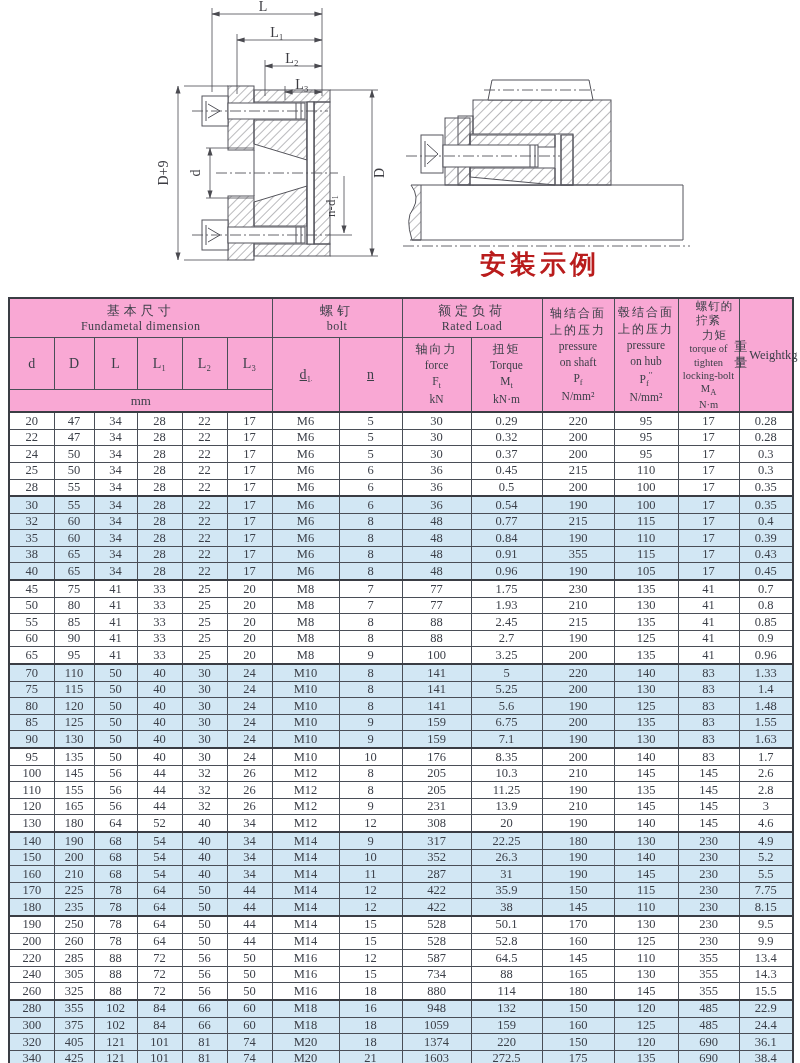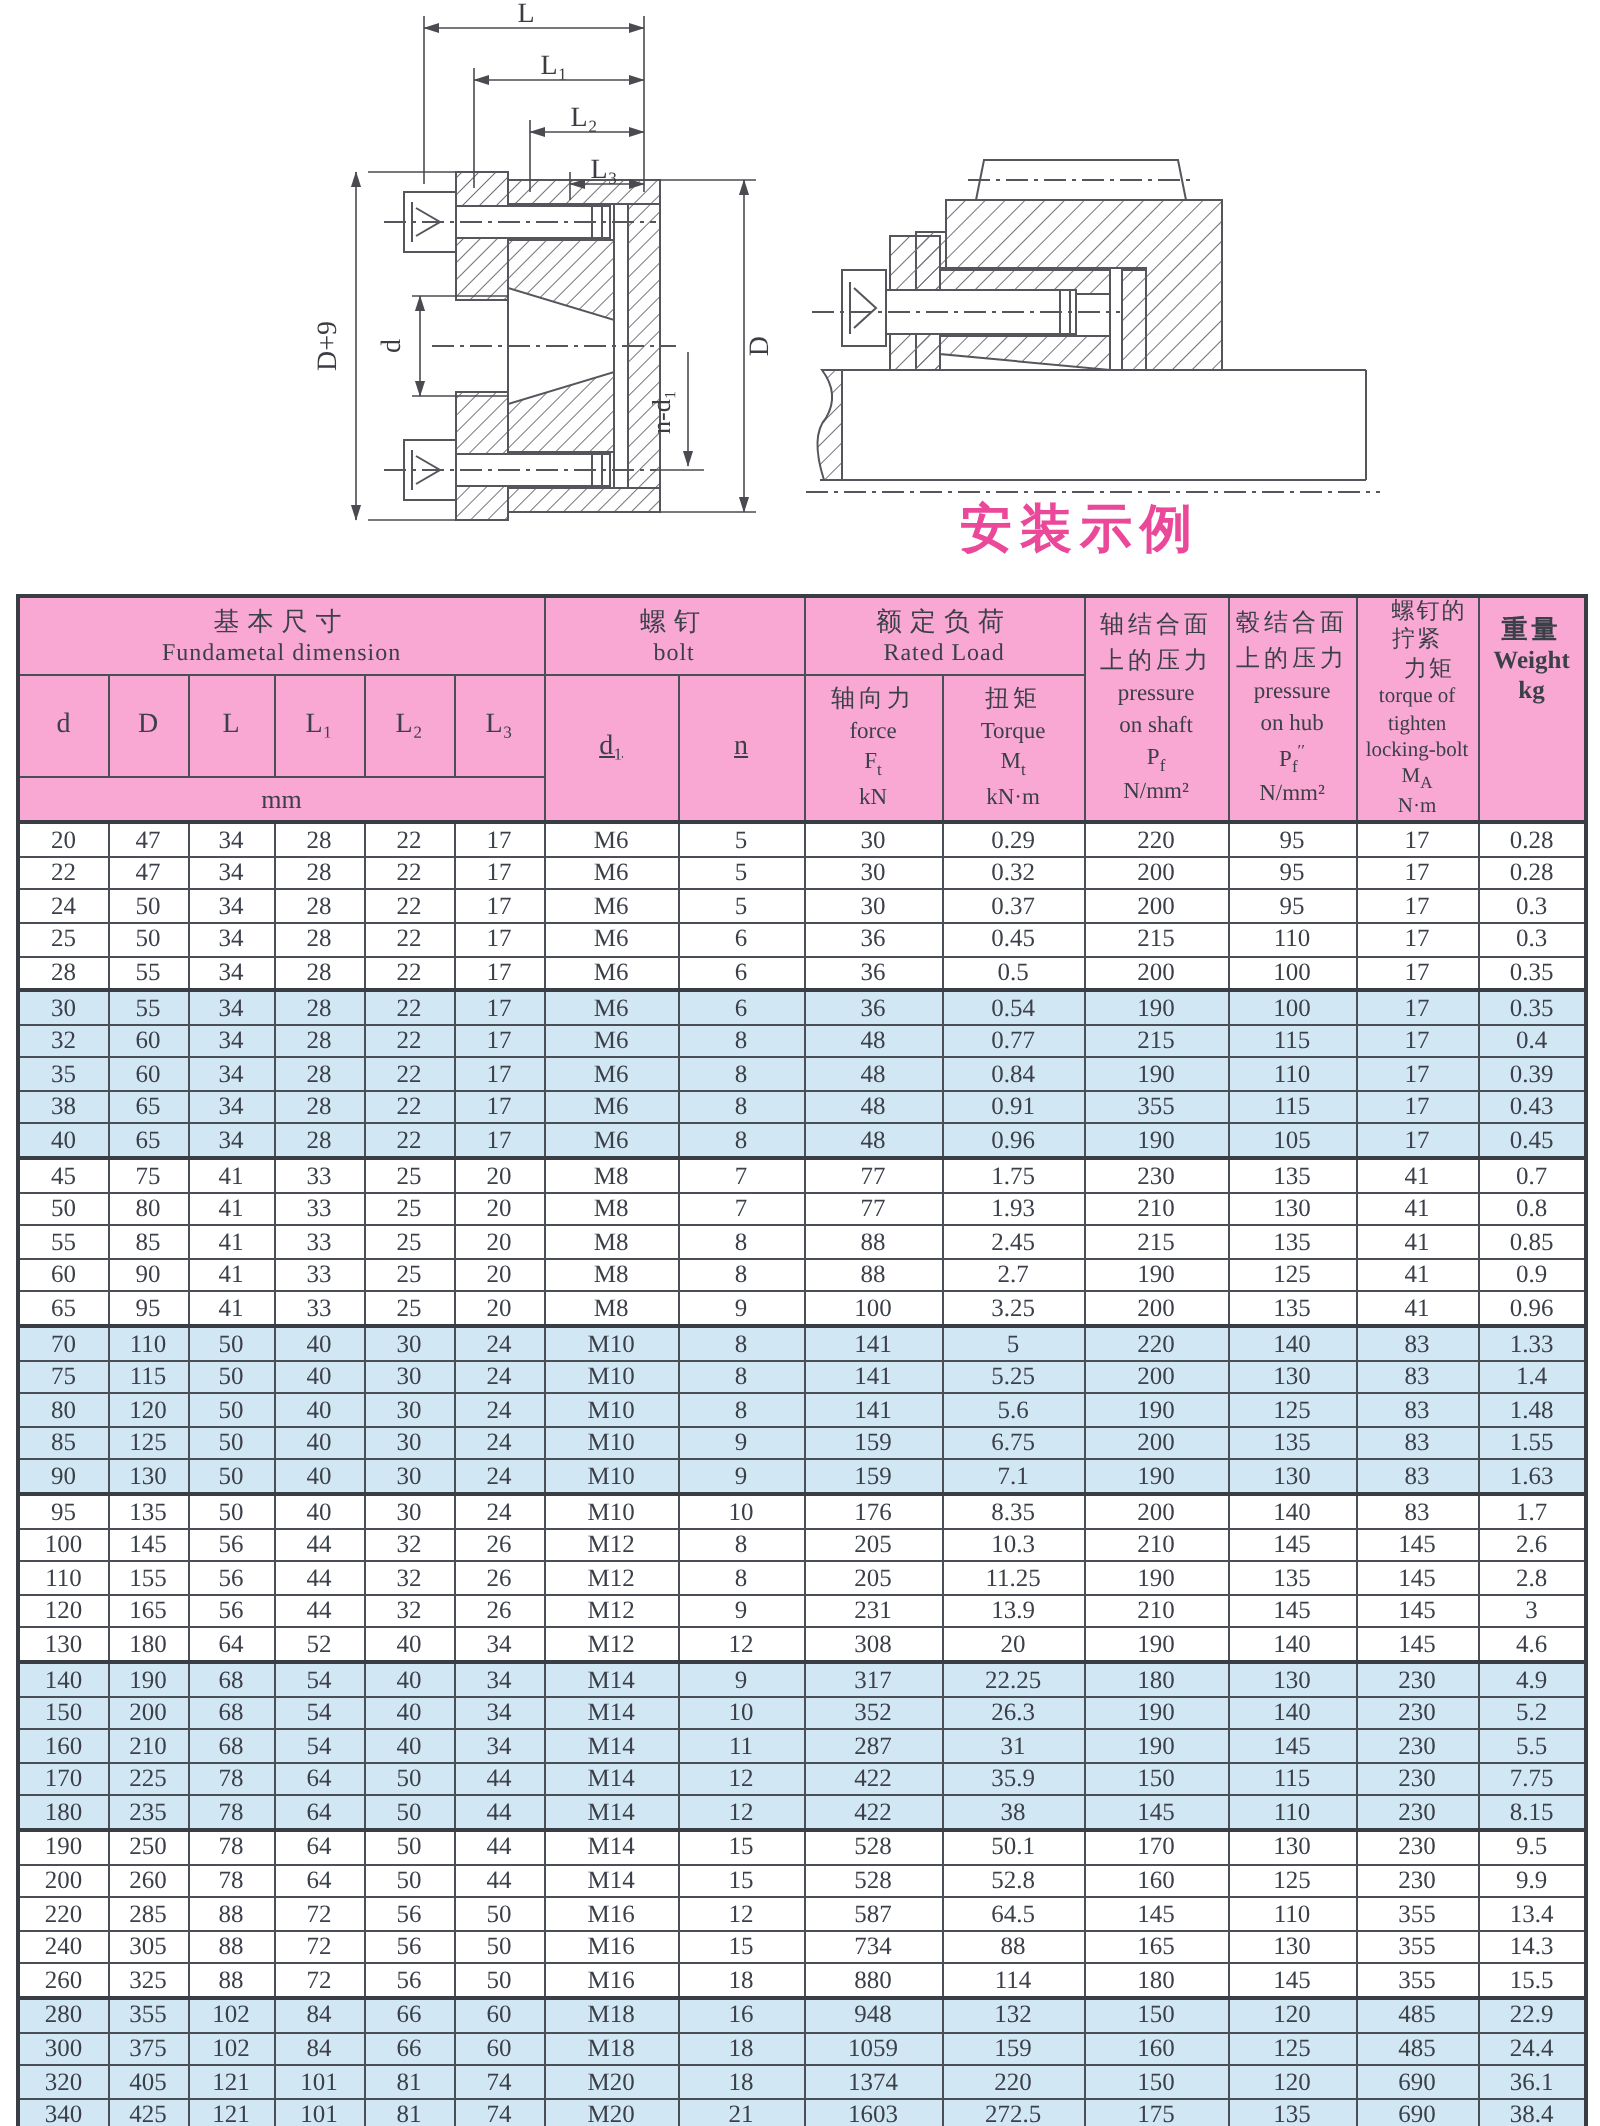--- a/index.html
+++ b/index.html
@@ -7,21 +7,21 @@
     width:800px;height:1063px;position:relative;background:#ffffff;
     font-family:"Liberation Serif","DejaVu Serif",serif;color:#3b3f48;
     overflow:hidden;
   }
   
   .drawing{position:absolute;}
   #left-drawing{left:130px;top:0;}
   #right-drawing{left:398px;top:46px;}
   .caption{
     position:absolute;left:480px;top:247px;width:160px;
-    font-size:26px;font-weight:bold;color:#ec4899;letter-spacing:4px;
+    font-size:26px;font-weight:bold;color:#b91c1c;letter-spacing:4px;
     font-family:"Liberation Serif","DejaVu Serif",serif;
   }
   svg text{font-family:"Liberation Serif","DejaVu Serif",serif;fill:#3c3c42;}
 
   
   table.spec{
     position:absolute;top:297px;left:8px;width:784px;
     border-collapse:collapse;table-layout:fixed;
     border:2px solid #3a3d44;
   }
@@ -36,21 +36,21 @@
   .hc .cn{letter-spacing:2px;font-size:12px;}
   .hc7{font-size:10.5px;line-height:1.26;}
   .hc7 .cn{letter-spacing:1px;font-size:11.5px;margin-left:12px;}
   .dimletter{font-size:14px;font-weight:bold;}
   .boltletter{font-size:14px;text-decoration:underline;}
   .mmrow th{font-size:13px;height:21px;}
   thead tr.r1 th{height:38px;}
   thead tr.r2 th{height:48px;}
   sub{font-size:8.5px;}
   sup{font-size:8.5px;}
-  .wflex{height:96px;display:flex;flex-direction:column;justify-content:flex-start;align-items:center;padding:3px 0;font-size:12.5px;font-weight:bold;}
+  .wflex{height:96px;display:flex;flex-direction:row;justify-content:center;align-items:center;padding:3px 0;font-size:12.5px;}
   .wflex .cnline{font-size:13px;letter-spacing:2px;}
   tbody td{height:15.6px;font-size:12.5px;line-height:1;background:#ffffff;}
   tbody tr.shaded td{background:#d2e7f4;}
   tbody tr.gs td{border-top:2px solid #3a3d44;}
   tbody tr:first-child td{border-top:2px solid #3a3d44;}
 </style>
 </head>
 <body>
 
 <svg id="left-drawing" class="drawing" width="360" height="296" viewBox="0 0 360 296">

